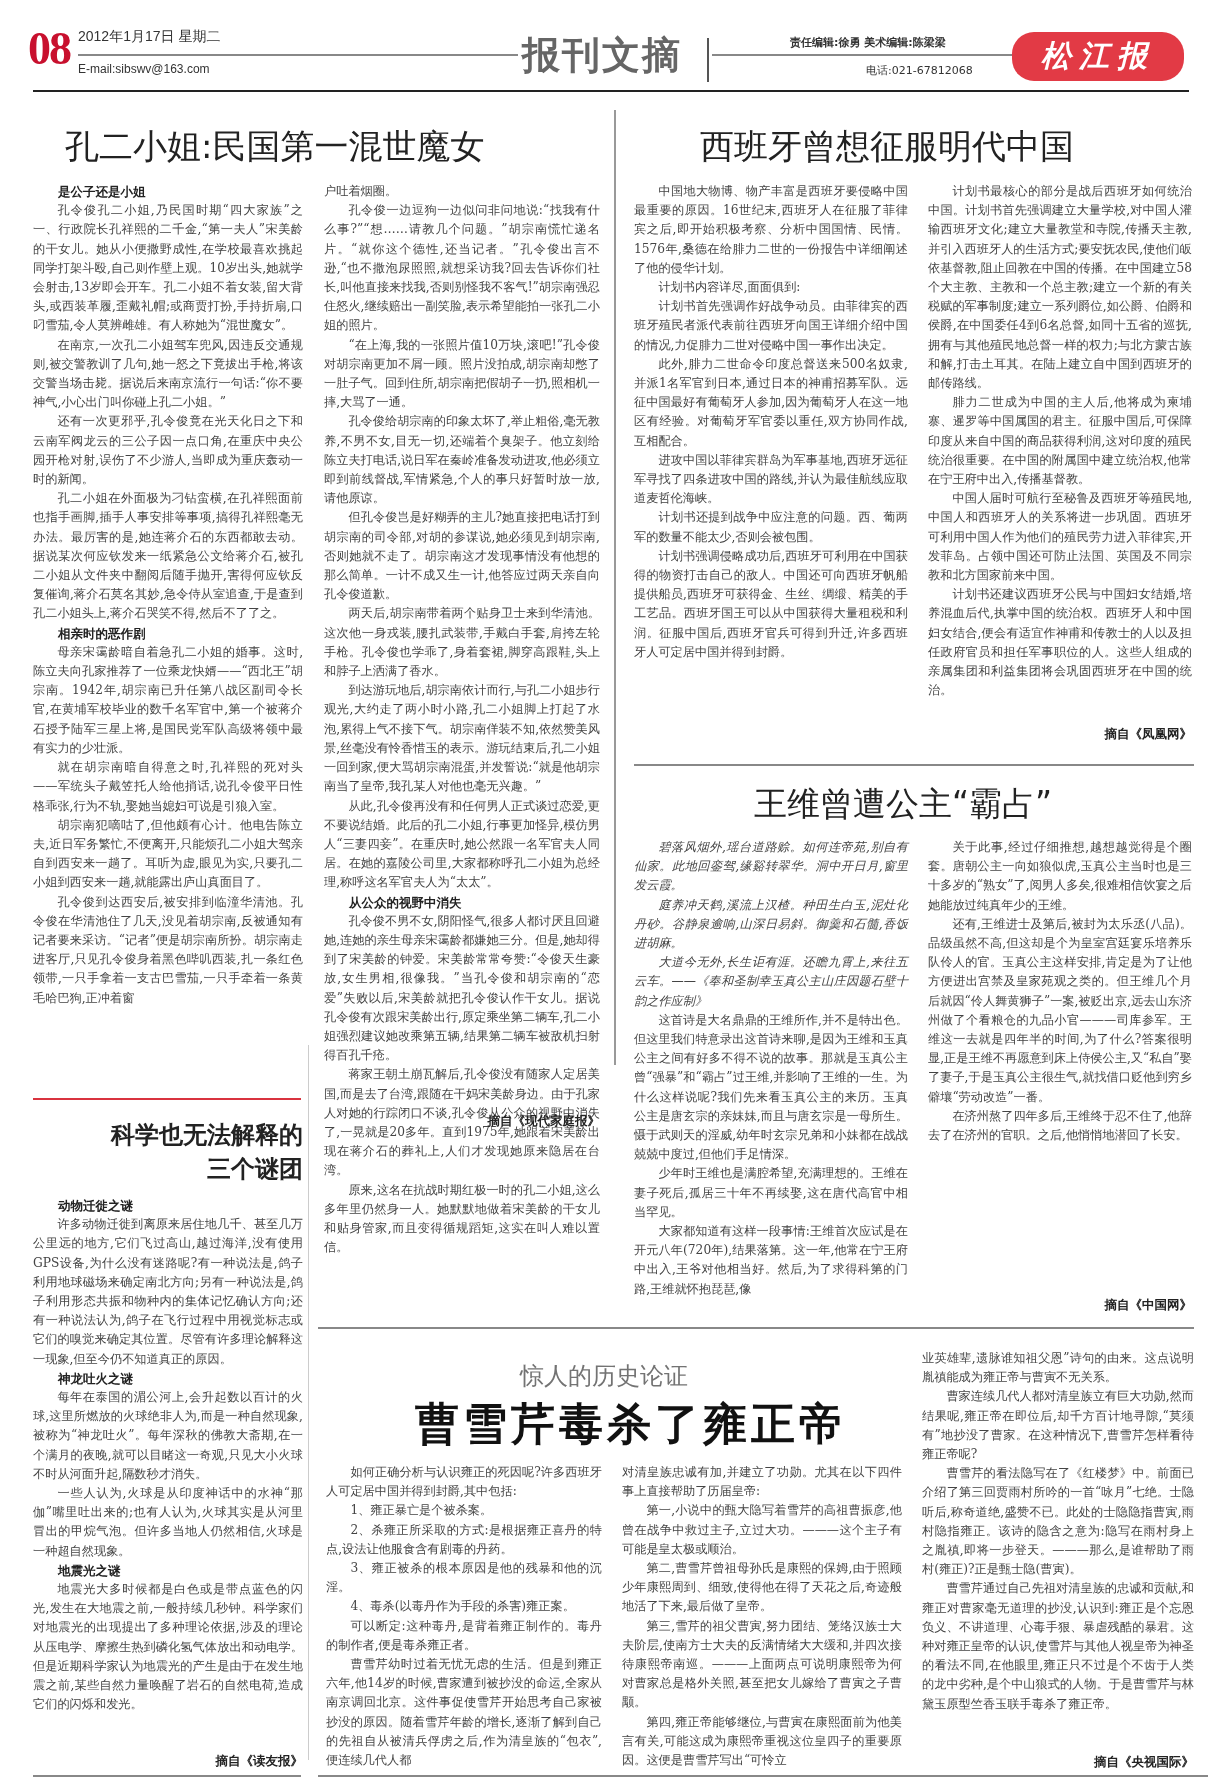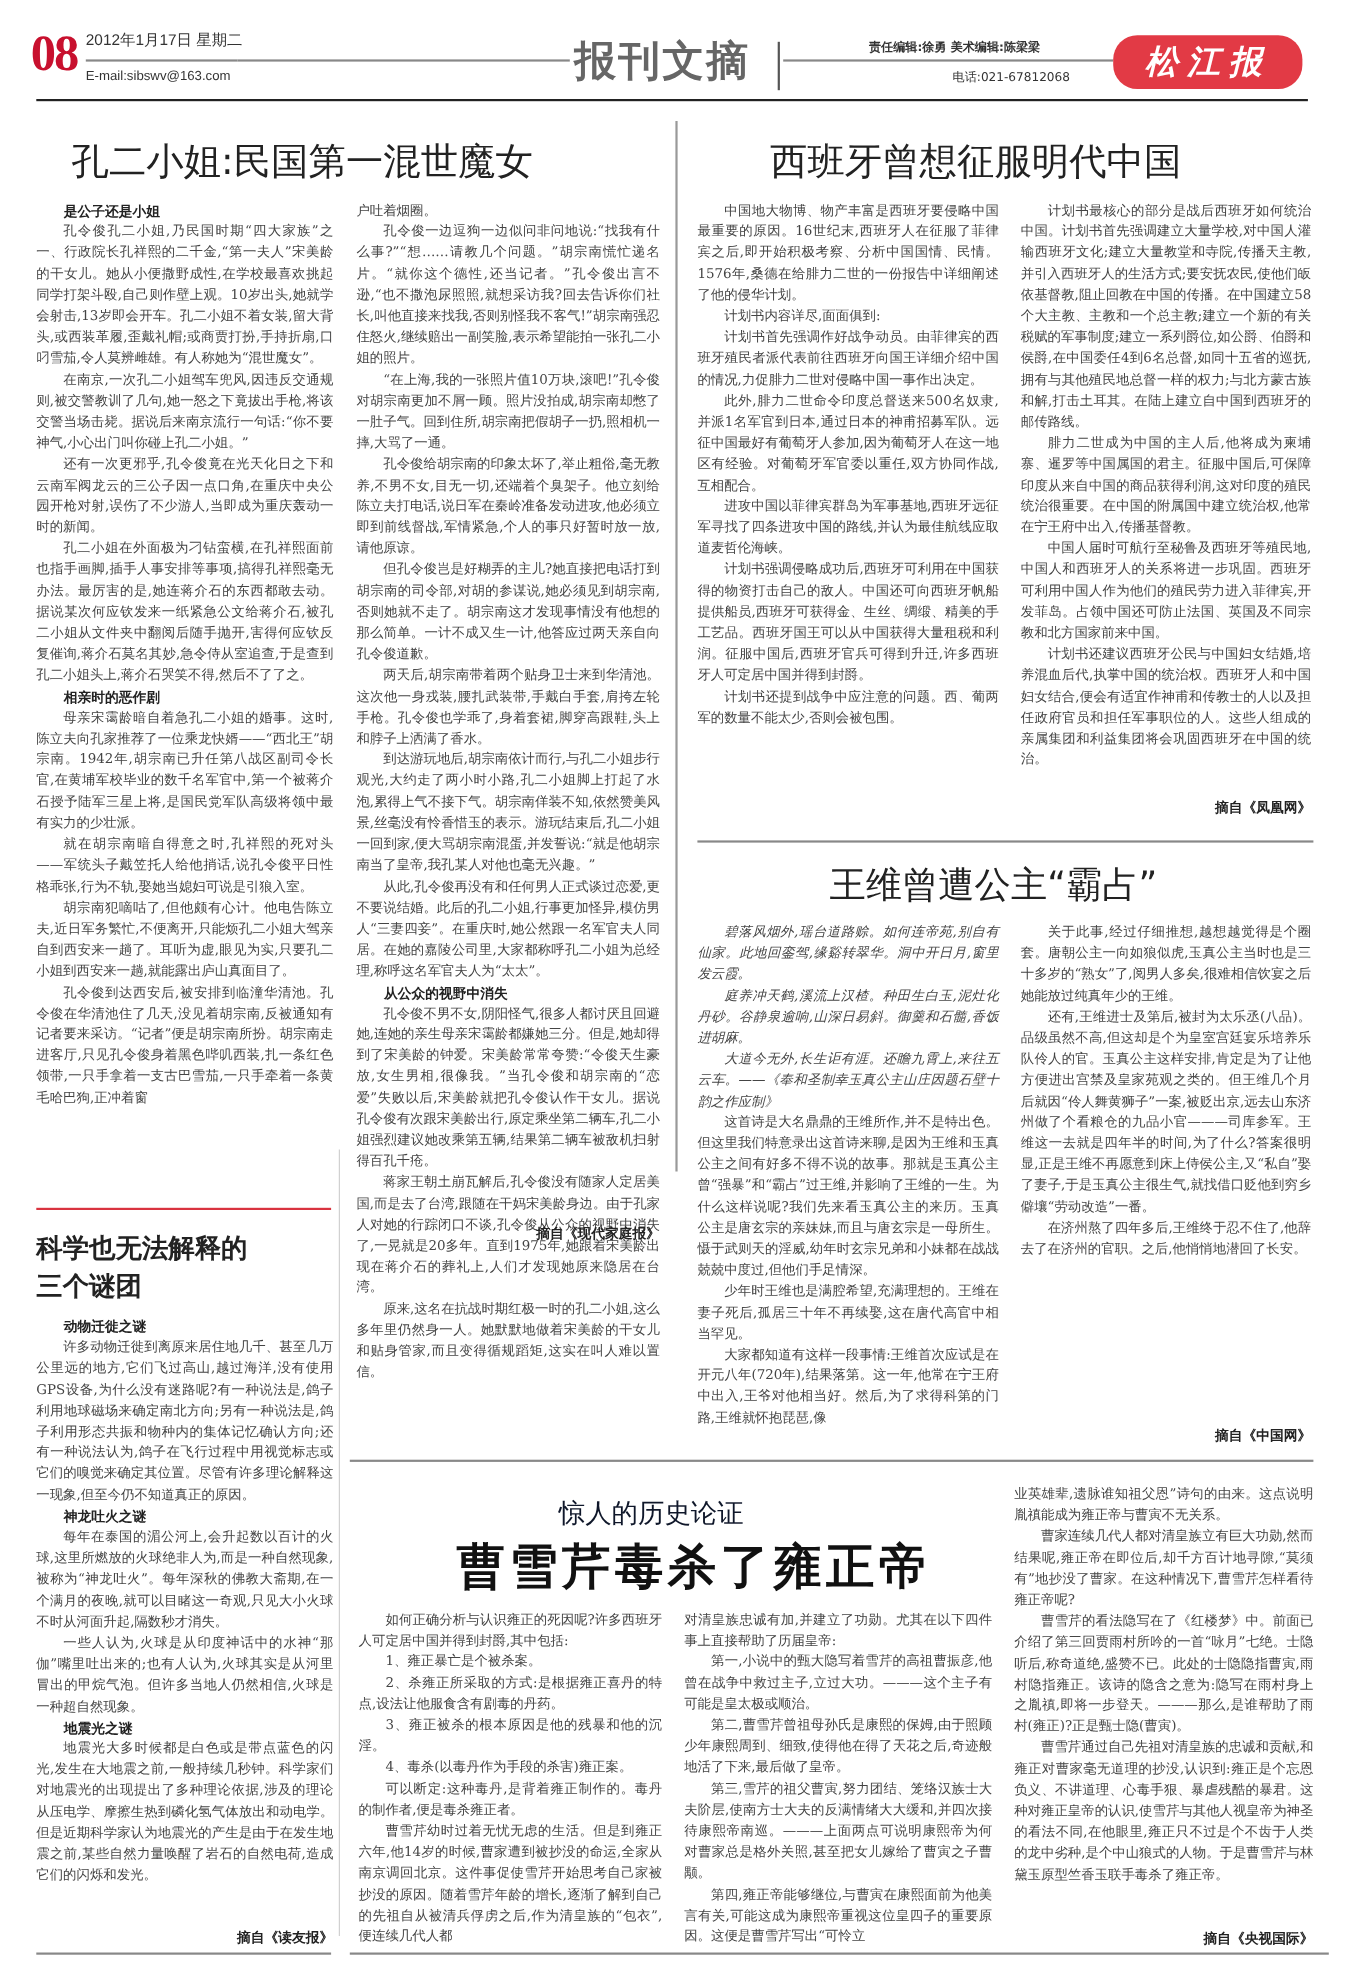--- a/index.html
+++ b/index.html
@@ -73,21 +73,21 @@
     <h4>从公众的视野中消失</h4>
     <p>孔令俊不男不女,阴阳怪气,很多人都讨厌且回避她,连她的亲生母亲宋霭龄都嫌她三分。但是,她却得到了宋美龄的钟爱。宋美龄常常夸赞:“令俊天生豪放,女生男相,很像我。”当孔令俊和胡宗南的“恋爱”失败以后,宋美龄就把孔令俊认作干女儿。据说孔令俊有次跟宋美龄出行,原定乘坐第二辆车,孔二小姐强烈建议她改乘第五辆,结果第二辆车被敌机扫射得百孔千疮。</p>
     <p>蒋家王朝土崩瓦解后,孔令俊没有随家人定居美国,而是去了台湾,跟随在干妈宋美龄身边。由于孔家人对她的行踪闭口不谈,孔令俊从公众的视野中消失了,一晃就是20多年。直到1975年,她跟着宋美龄出现在蒋介石的葬礼上,人们才发现她原来隐居在台湾。</p>
     <p>原来,这名在抗战时期红极一时的孔二小姐,这么多年里仍然身一人。她默默地做着宋美龄的干女儿和贴身管家,而且变得循规蹈矩,这实在叫人难以置信。</p>
   </div>
 <div class="abs col" style="left:324px;top:1107px;width:276px;">
   <div class="src">摘自《现代家庭报》</div>
 </div>
 
 <div class="abs hsep" style="left:33px;top:1098px;width:268px;border-top:2px solid #d9333f;"></div>
-<div class="abs headline" style="left:33px;top:1118px;width:270px;text-align:left;font-family:'DejaVu Serif',serif;font-weight:bold;font-size:24px;line-height:34px;">
+<div class="abs headline" style="left:33px;top:1118px;width:270px;text-align:right;font-family:'DejaVu Serif',serif;font-weight:bold;font-size:24px;line-height:34px;">
   <div>科学也无法解释的</div>
   <div>三个谜团</div>
 </div>
 <div class="abs col" style="left:33px;top:1196px;width:270px;">
     <h4>动物迁徙之谜</h4>
     <p>许多动物迁徙到离原来居住地几千、甚至几万公里远的地方,它们飞过高山,越过海洋,没有使用GPS设备,为什么没有迷路呢?有一种说法是,鸽子利用地球磁场来确定南北方向;另有一种说法是,鸽子利用形态共振和物种内的集体记忆确认方向;还有一种说法认为,鸽子在飞行过程中用视觉标志或它们的嗅觉来确定其位置。尽管有许多理论解释这一现象,但至今仍不知道真正的原因。</p>
     <h4>神龙吐火之谜</h4>
     <p>每年在泰国的湄公河上,会升起数以百计的火球,这里所燃放的火球绝非人为,而是一种自然现象,被称为“神龙吐火”。每年深秋的佛教大斋期,在一个满月的夜晚,就可以目睹这一奇观,只见大小火球不时从河面升起,隔数秒才消失。</p>
     <p>一些人认为,火球是从印度神话中的水神“那伽”嘴里吐出来的;也有人认为,火球其实是从河里冒出的甲烷气泡。但许多当地人仍然相信,火球是一种超自然现象。</p>
     <h4>地震光之谜</h4>
@@ -98,22 +98,22 @@
 </div>
 <div class="abs hsep" style="left:33px;top:1775px;width:268px;"></div>
 
 <div class="abs headline" style="left:700px;top:124px;font-size:34px;">西班牙曾想征服明代中国</div>
 <div class="abs col" style="left:634px;top:182px;width:274px;">
     <p>中国地大物博、物产丰富是西班牙要侵略中国最重要的原因。16世纪末,西班牙人在征服了菲律宾之后,即开始积极考察、分析中国国情、民情。1576年,桑德在给腓力二世的一份报告中详细阐述了他的侵华计划。</p>
     <p>计划书内容详尽,面面俱到:</p>
     <p>计划书首先强调作好战争动员。由菲律宾的西班牙殖民者派代表前往西班牙向国王详细介绍中国的情况,力促腓力二世对侵略中国一事作出决定。</p>
     <p>此外,腓力二世命令印度总督送来500名奴隶,并派1名军官到日本,通过日本的神甫招募军队。远征中国最好有葡萄牙人参加,因为葡萄牙人在这一地区有经验。对葡萄牙军官委以重任,双方协同作战,互相配合。</p>
     <p>进攻中国以菲律宾群岛为军事基地,西班牙远征军寻找了四条进攻中国的路线,并认为最佳航线应取道麦哲伦海峡。</p>
+    <p>计划书还提到战争中应注意的问题。西、葡两军的数量不能太少,否则会被包围。</p>
     <p>计划书强调侵略成功后,西班牙可利用在中国获得的物资打击自己的敌人。中国还可向西班牙帆船提供船员,西班牙可获得金、生丝、绸缎、精美的手工艺品。西班牙国王可以从中国获得大量租税和利润。征服中国后,西班牙官兵可得到升迁,许多西班牙人可定居中国并得到封爵。</p>
-    <p>计划书还提到战争中应注意的问题。西、葡两军的数量不能太少,否则会被包围。</p>
   </div>
 <div class="abs col" style="left:928px;top:182px;width:264px;">
     <p>计划书最核心的部分是战后西班牙如何统治中国。计划书首先强调建立大量学校,对中国人灌输西班牙文化;建立大量教堂和寺院,传播天主教,并引入西班牙人的生活方式;要安抚农民,使他们皈依基督教,阻止回教在中国的传播。在中国建立58个大主教、主教和一个总主教;建立一个新的有关税赋的军事制度;建立一系列爵位,如公爵、伯爵和侯爵,在中国委任4到6名总督,如同十五省的巡抚,拥有与其他殖民地总督一样的权力;与北方蒙古族和解,打击土耳其。在陆上建立自中国到西班牙的邮传路线。</p>
     <p>腓力二世成为中国的主人后,他将成为柬埔寨、暹罗等中国属国的君主。征服中国后,可保障印度从来自中国的商品获得利润,这对印度的殖民统治很重要。在中国的附属国中建立统治权,他常在宁王府中出入,传播基督教。</p>
     <p>中国人届时可航行至秘鲁及西班牙等殖民地,中国人和西班牙人的关系将进一步巩固。西班牙可利用中国人作为他们的殖民劳力进入菲律宾,开发菲岛。占领中国还可防止法国、英国及不同宗教和北方国家前来中国。</p>
     <p>计划书还建议西班牙公民与中国妇女结婚,培养混血后代,执掌中国的统治权。西班牙人和中国妇女结合,便会有适宜作神甫和传教士的人以及担任政府官员和担任军事职位的人。这些人组成的亲属集团和利益集团将会巩固西班牙在中国的统治。</p>
   </div>
 <div class="abs col" style="left:928px;top:720px;width:264px;">
   <div class="src">摘自《凤凰网》</div>
 </div>
@@ -131,21 +131,21 @@
 <div class="abs col" style="left:928px;top:838px;width:264px;">
     <p>关于此事,经过仔细推想,越想越觉得是个圈套。唐朝公主一向如狼似虎,玉真公主当时也是三十多岁的“熟女”了,阅男人多矣,很难相信饮宴之后她能放过纯真年少的王维。</p>
     <p>还有,王维进士及第后,被封为太乐丞(八品)。品级虽然不高,但这却是个为皇室宫廷宴乐培养乐队伶人的官。玉真公主这样安排,肯定是为了让他方便进出宫禁及皇家苑观之类的。但王维几个月后就因“伶人舞黄狮子”一案,被贬出京,远去山东济州做了个看粮仓的九品小官———司库参军。王维这一去就是四年半的时间,为了什么?答案很明显,正是王维不再愿意到床上侍侯公主,又“私自”娶了妻子,于是玉真公主很生气,就找借口贬他到穷乡僻壤“劳动改造”一番。</p>
     <p>在济州熬了四年多后,王维终于忍不住了,他辞去了在济州的官职。之后,他悄悄地潜回了长安。</p>
   </div>
 <div class="abs col" style="left:928px;top:1291px;width:264px;">
   <div class="src">摘自《中国网》</div>
 </div>
 
 <div class="abs hsep" style="left:318px;top:1327px;width:876px;"></div>
-<div class="abs headline" style="left:508px;top:1360px;font-size:24px;color:#0f172a;">惊人的历史论证</div>
+<div class="abs headline" style="left:520px;top:1360px;font-size:24px;color:#737373;">惊人的历史论证</div>
 <div class="abs headline" style="left:415px;top:1395px;font-family:'DejaVu Serif',serif;font-weight:bold;font-size:44px;color:#111;letter-spacing:4px;">曹雪芹毒杀了雍正帝</div>
 <div class="abs col" style="left:326px;top:1463px;width:276px;">
     <p>如何正确分析与认识雍正的死因呢?许多西班牙人可定居中国并得到封爵,其中包括:</p>
     <p>1、雍正暴亡是个被杀案。</p>
     <p>2、杀雍正所采取的方式:是根据雍正喜丹的特点,设法让他服食含有剧毒的丹药。</p>
     <p>3、雍正被杀的根本原因是他的残暴和他的沉淫。</p>
     <p>4、毒杀(以毒丹作为手段的杀害)雍正案。</p>
     <p>可以断定:这种毒丹,是背着雍正制作的。毒丹的制作者,便是毒杀雍正者。</p>
     <p>曹雪芹幼时过着无忧无虑的生活。但是到雍正六年,他14岁的时候,曹家遭到被抄没的命运,全家从南京调回北京。这件事促使雪芹开始思考自己家被抄没的原因。随着雪芹年龄的增长,逐渐了解到自己的先祖自从被清兵俘虏之后,作为清皇族的“包衣”,便连续几代人都</p>
   </div>

